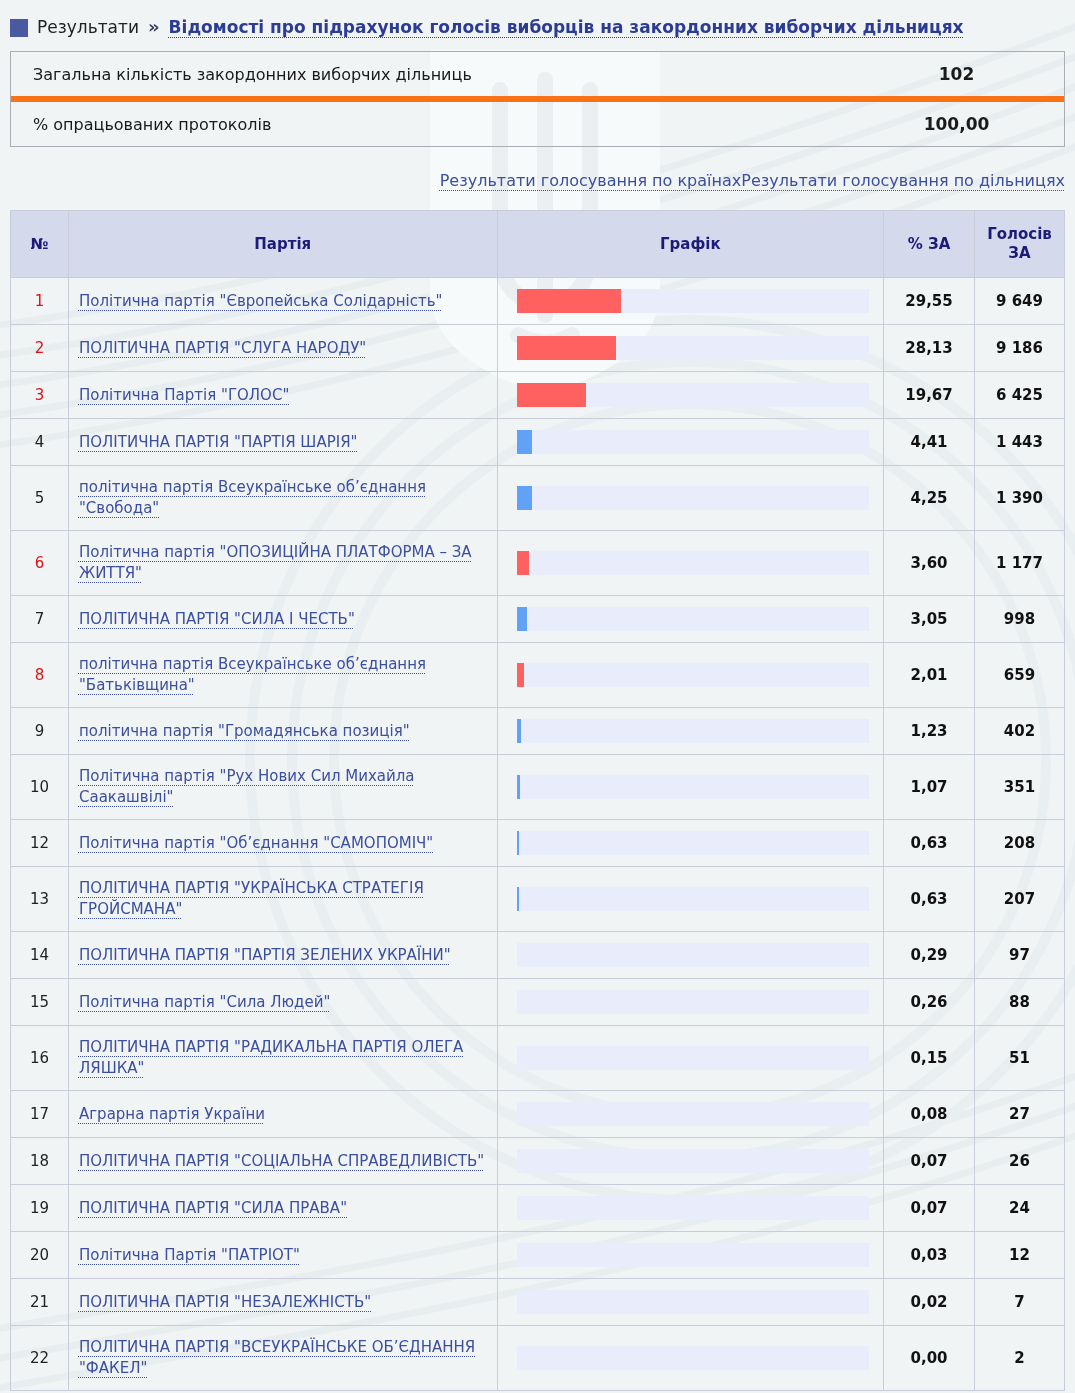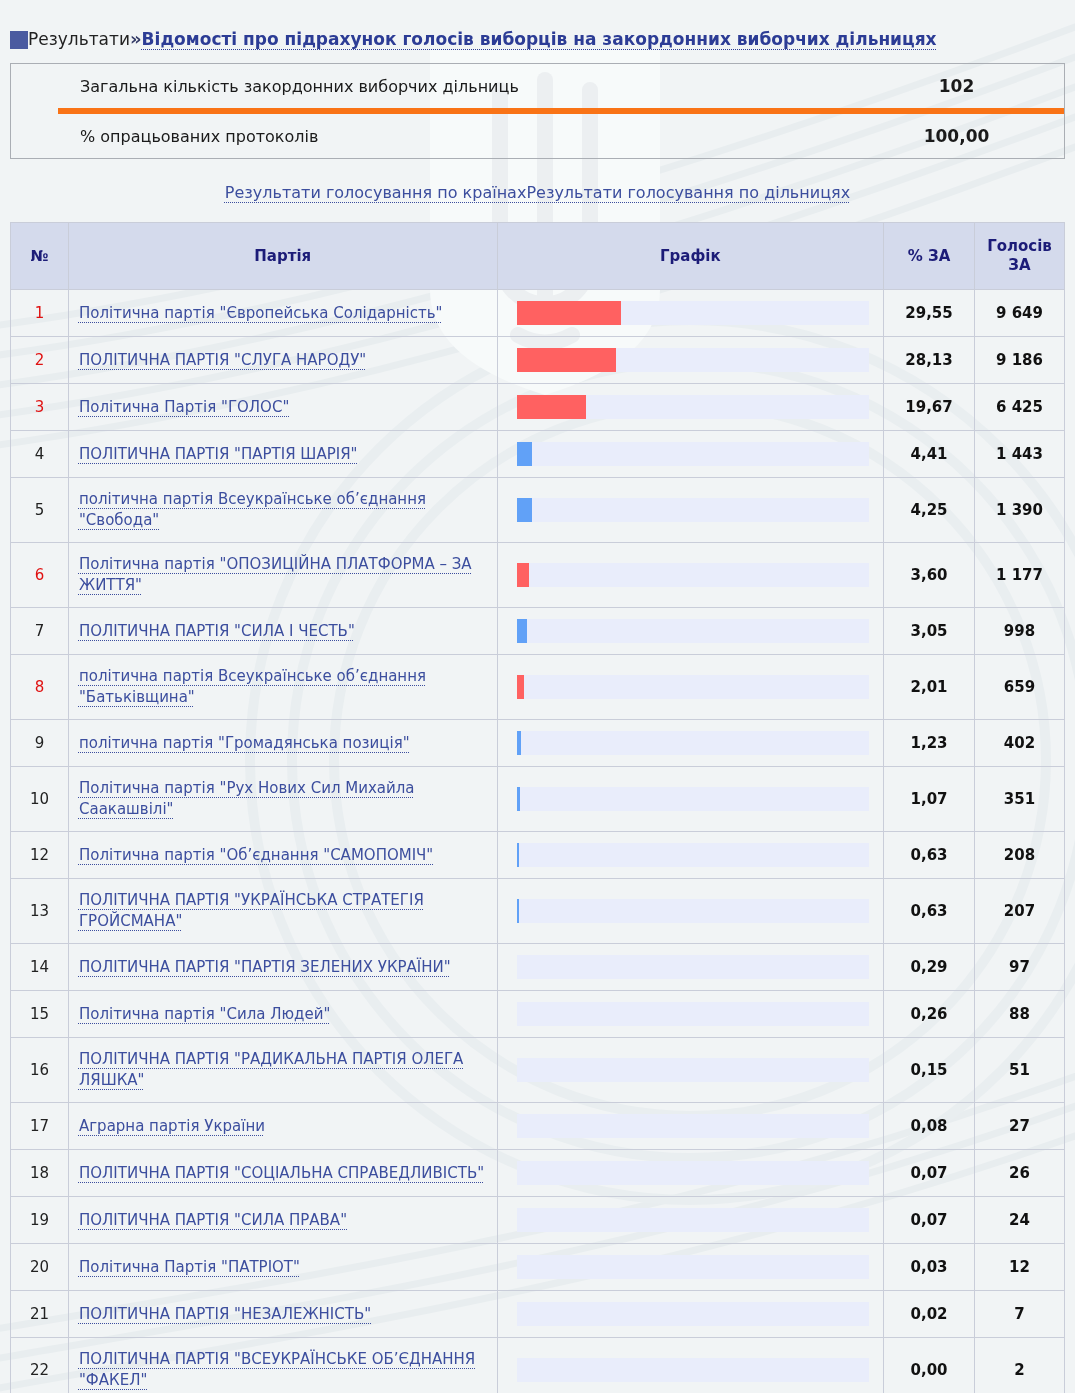--- a/index.html
+++ b/index.html
@@ -11,38 +11,38 @@
   }
   body { position: relative; min-height: 1393px; overflow: hidden; }
 
   
   .watermark {
     position: absolute; inset: 0; z-index: 0; pointer-events: none;
   }
   .content { position: relative; z-index: 1; padding: 8px 10px 20px 10px; }
 
   
-  .breadcrumb { display: flex; align-items: flex-end; margin: 20px 0 14px 0; }
+  .breadcrumb { display: flex; align-items: flex-end; gap: 9px; margin: 8px 0 14px 0; }
   .crumb-square { width: 18px; height: 18px; background: #4a5aa0; flex: 0 0 auto; }
   .crumb-section { font-size: 17px; color: #222222; }
   .crumb-sep { font-size: 18px; font-weight: bold; color: #333a66; }
   .crumb-title {
     font-size: 17px; font-weight: bold; color: #2c3c95; text-decoration: underline dotted;
     text-underline-offset: 4px; text-decoration-thickness: 1px; cursor: pointer;
   }
 
   
-  .summary { border: 1px solid #aaaeb4; margin-bottom: 24px; padding-left: 47px; }
+  .summary { border: 1px solid #aaaeb4; margin-bottom: 24px; }
   .summary-row { display: flex; align-items: center; }
   .summary-row + .summary-row { border-top: 6px solid #f97316; }
   .summary-label { flex: 1; padding: 12px 10px 12px 22px; font-size: 16px; }
   .summary-value { width: 215px; text-align: center; font-size: 17px; font-weight: bold; padding: 12px 0; }
 
   
-  .links-row { display: flex; justify-content: center; margin: 8px 0 20px 0; }
+  .links-row { display: flex; justify-content: flex-end; margin: 8px 0 20px 0; }
   .nav-link {
     font-size: 16px; color: #3c4e9e; text-decoration: underline dotted;
     text-underline-offset: 4px; text-decoration-thickness: 1px; cursor: pointer;
   }
 
   
   table.results { width: 100%; border-collapse: collapse; }
   .results th, .results td { border: 1px solid #c9cdd9; }
   .results th {
     background: #d4daec; color: #1c1c78; font-size: 15px; font-weight: bold;

